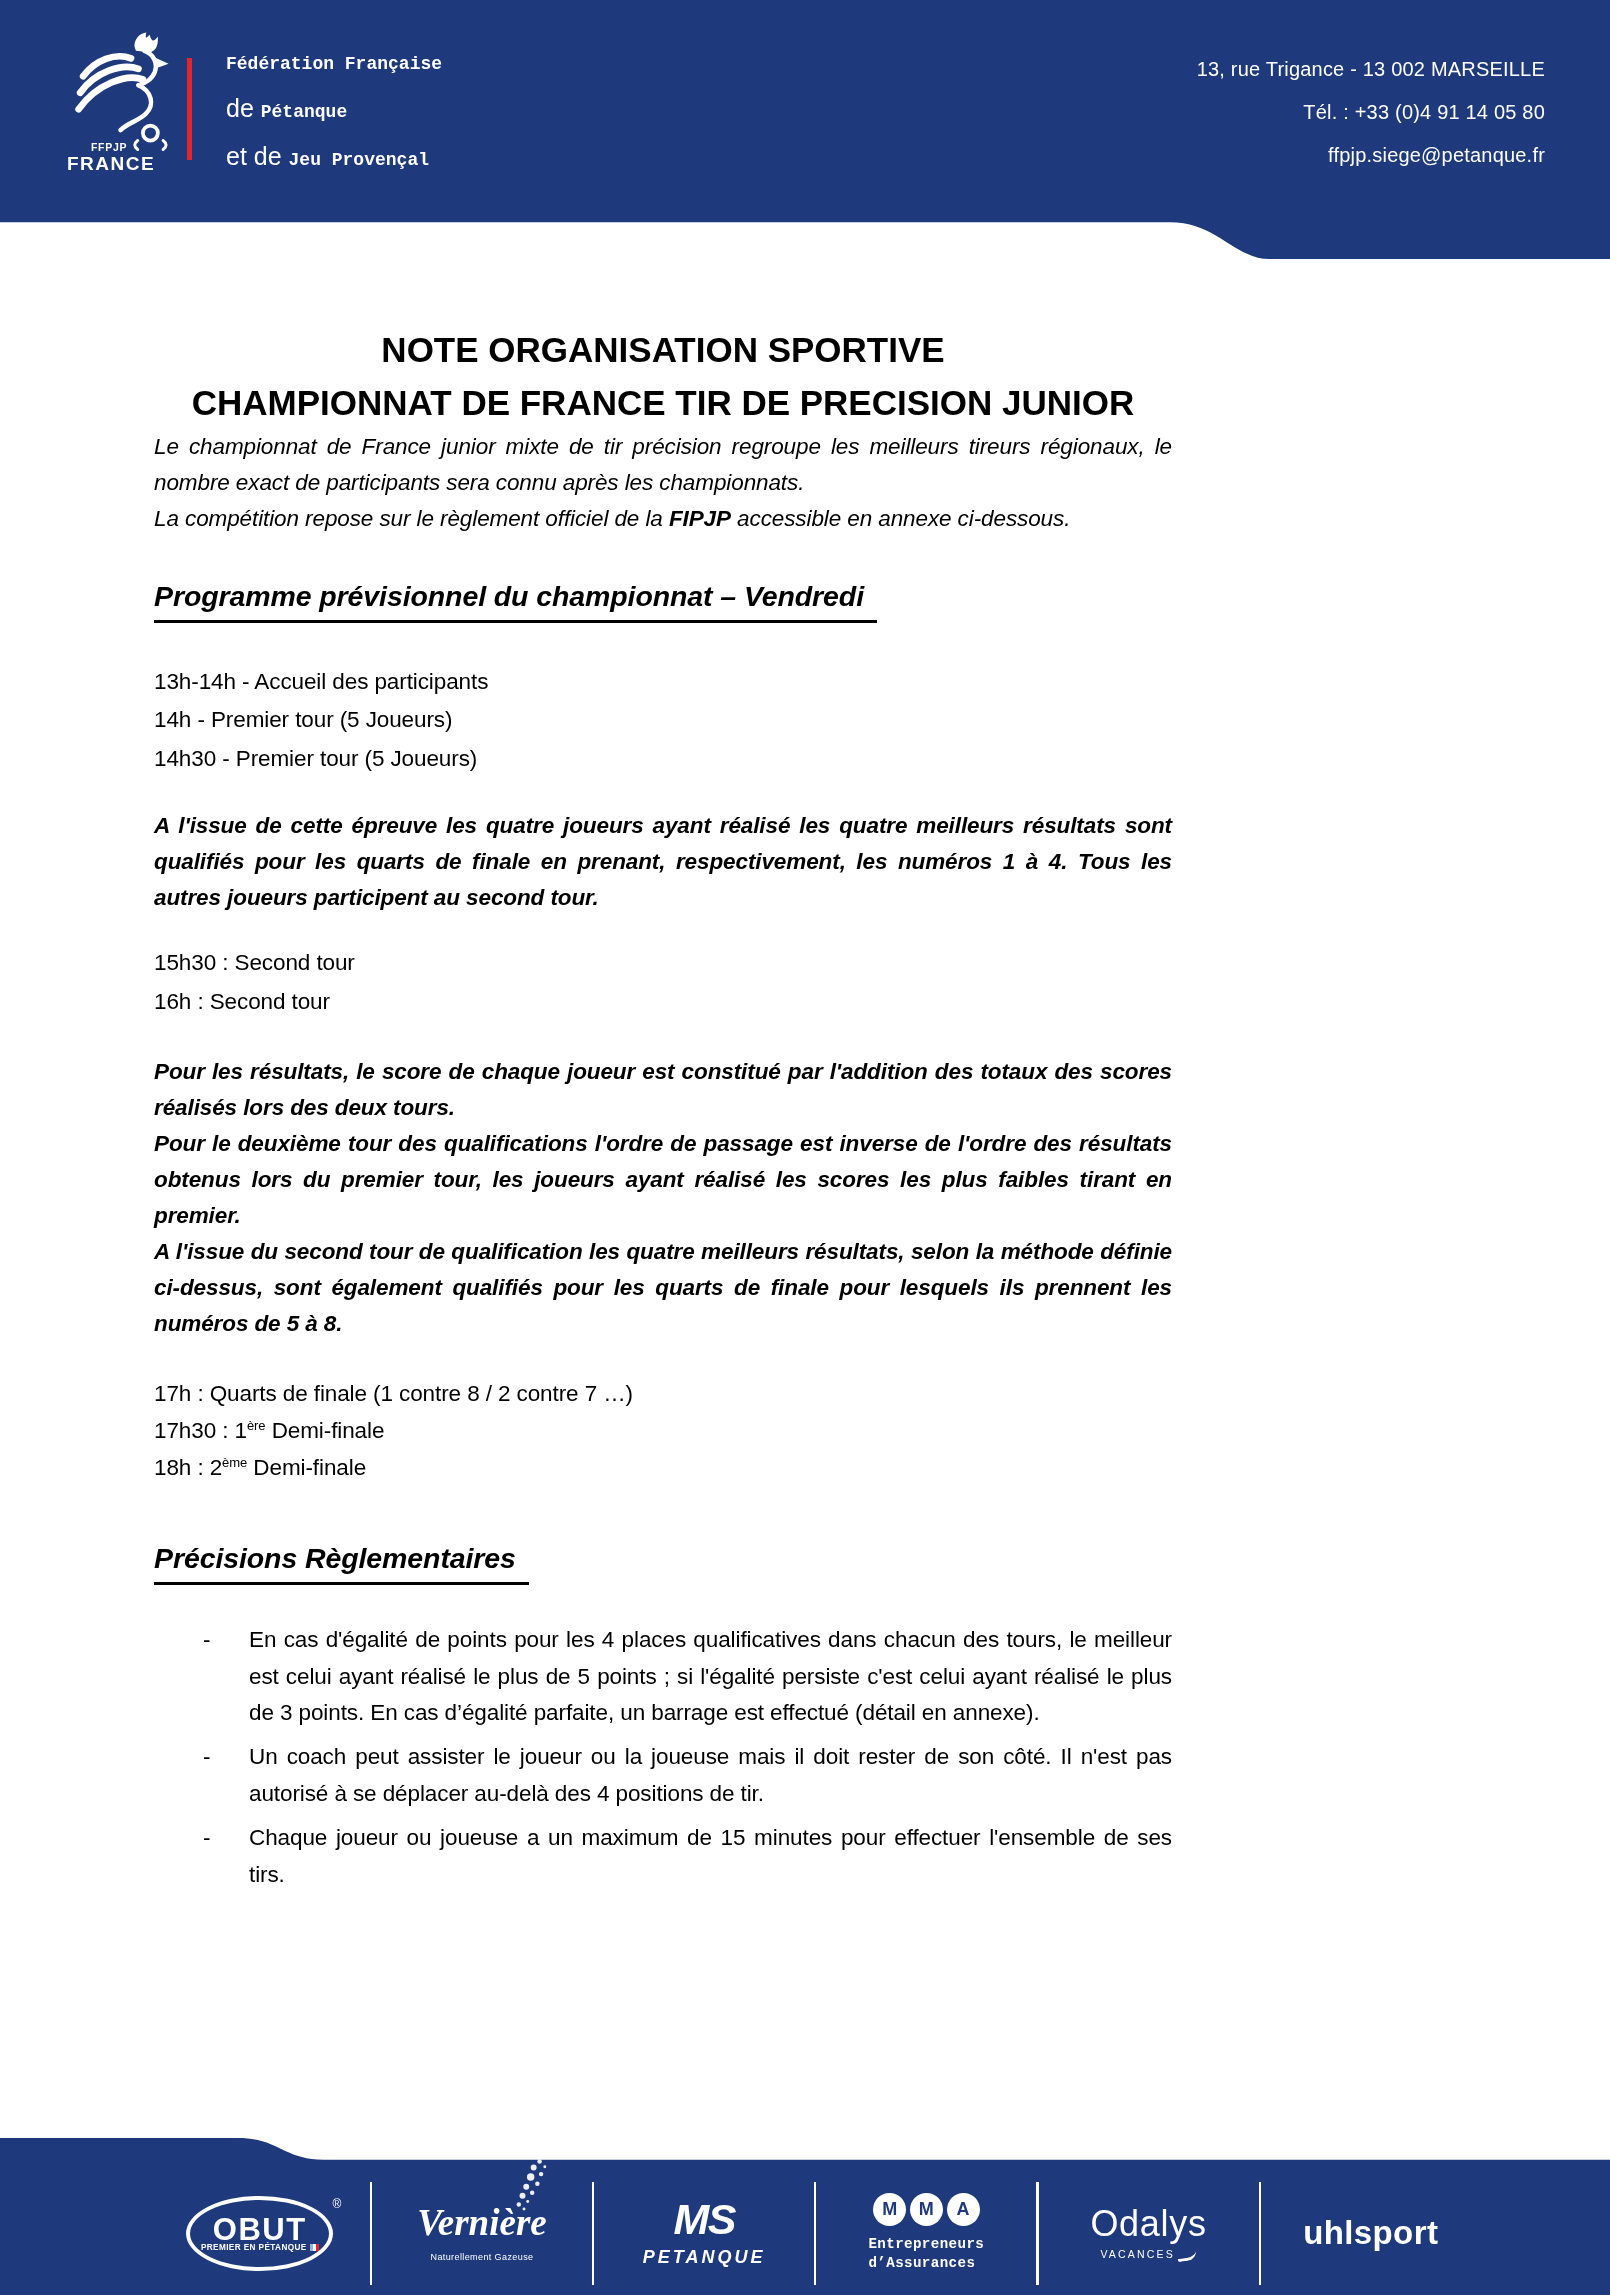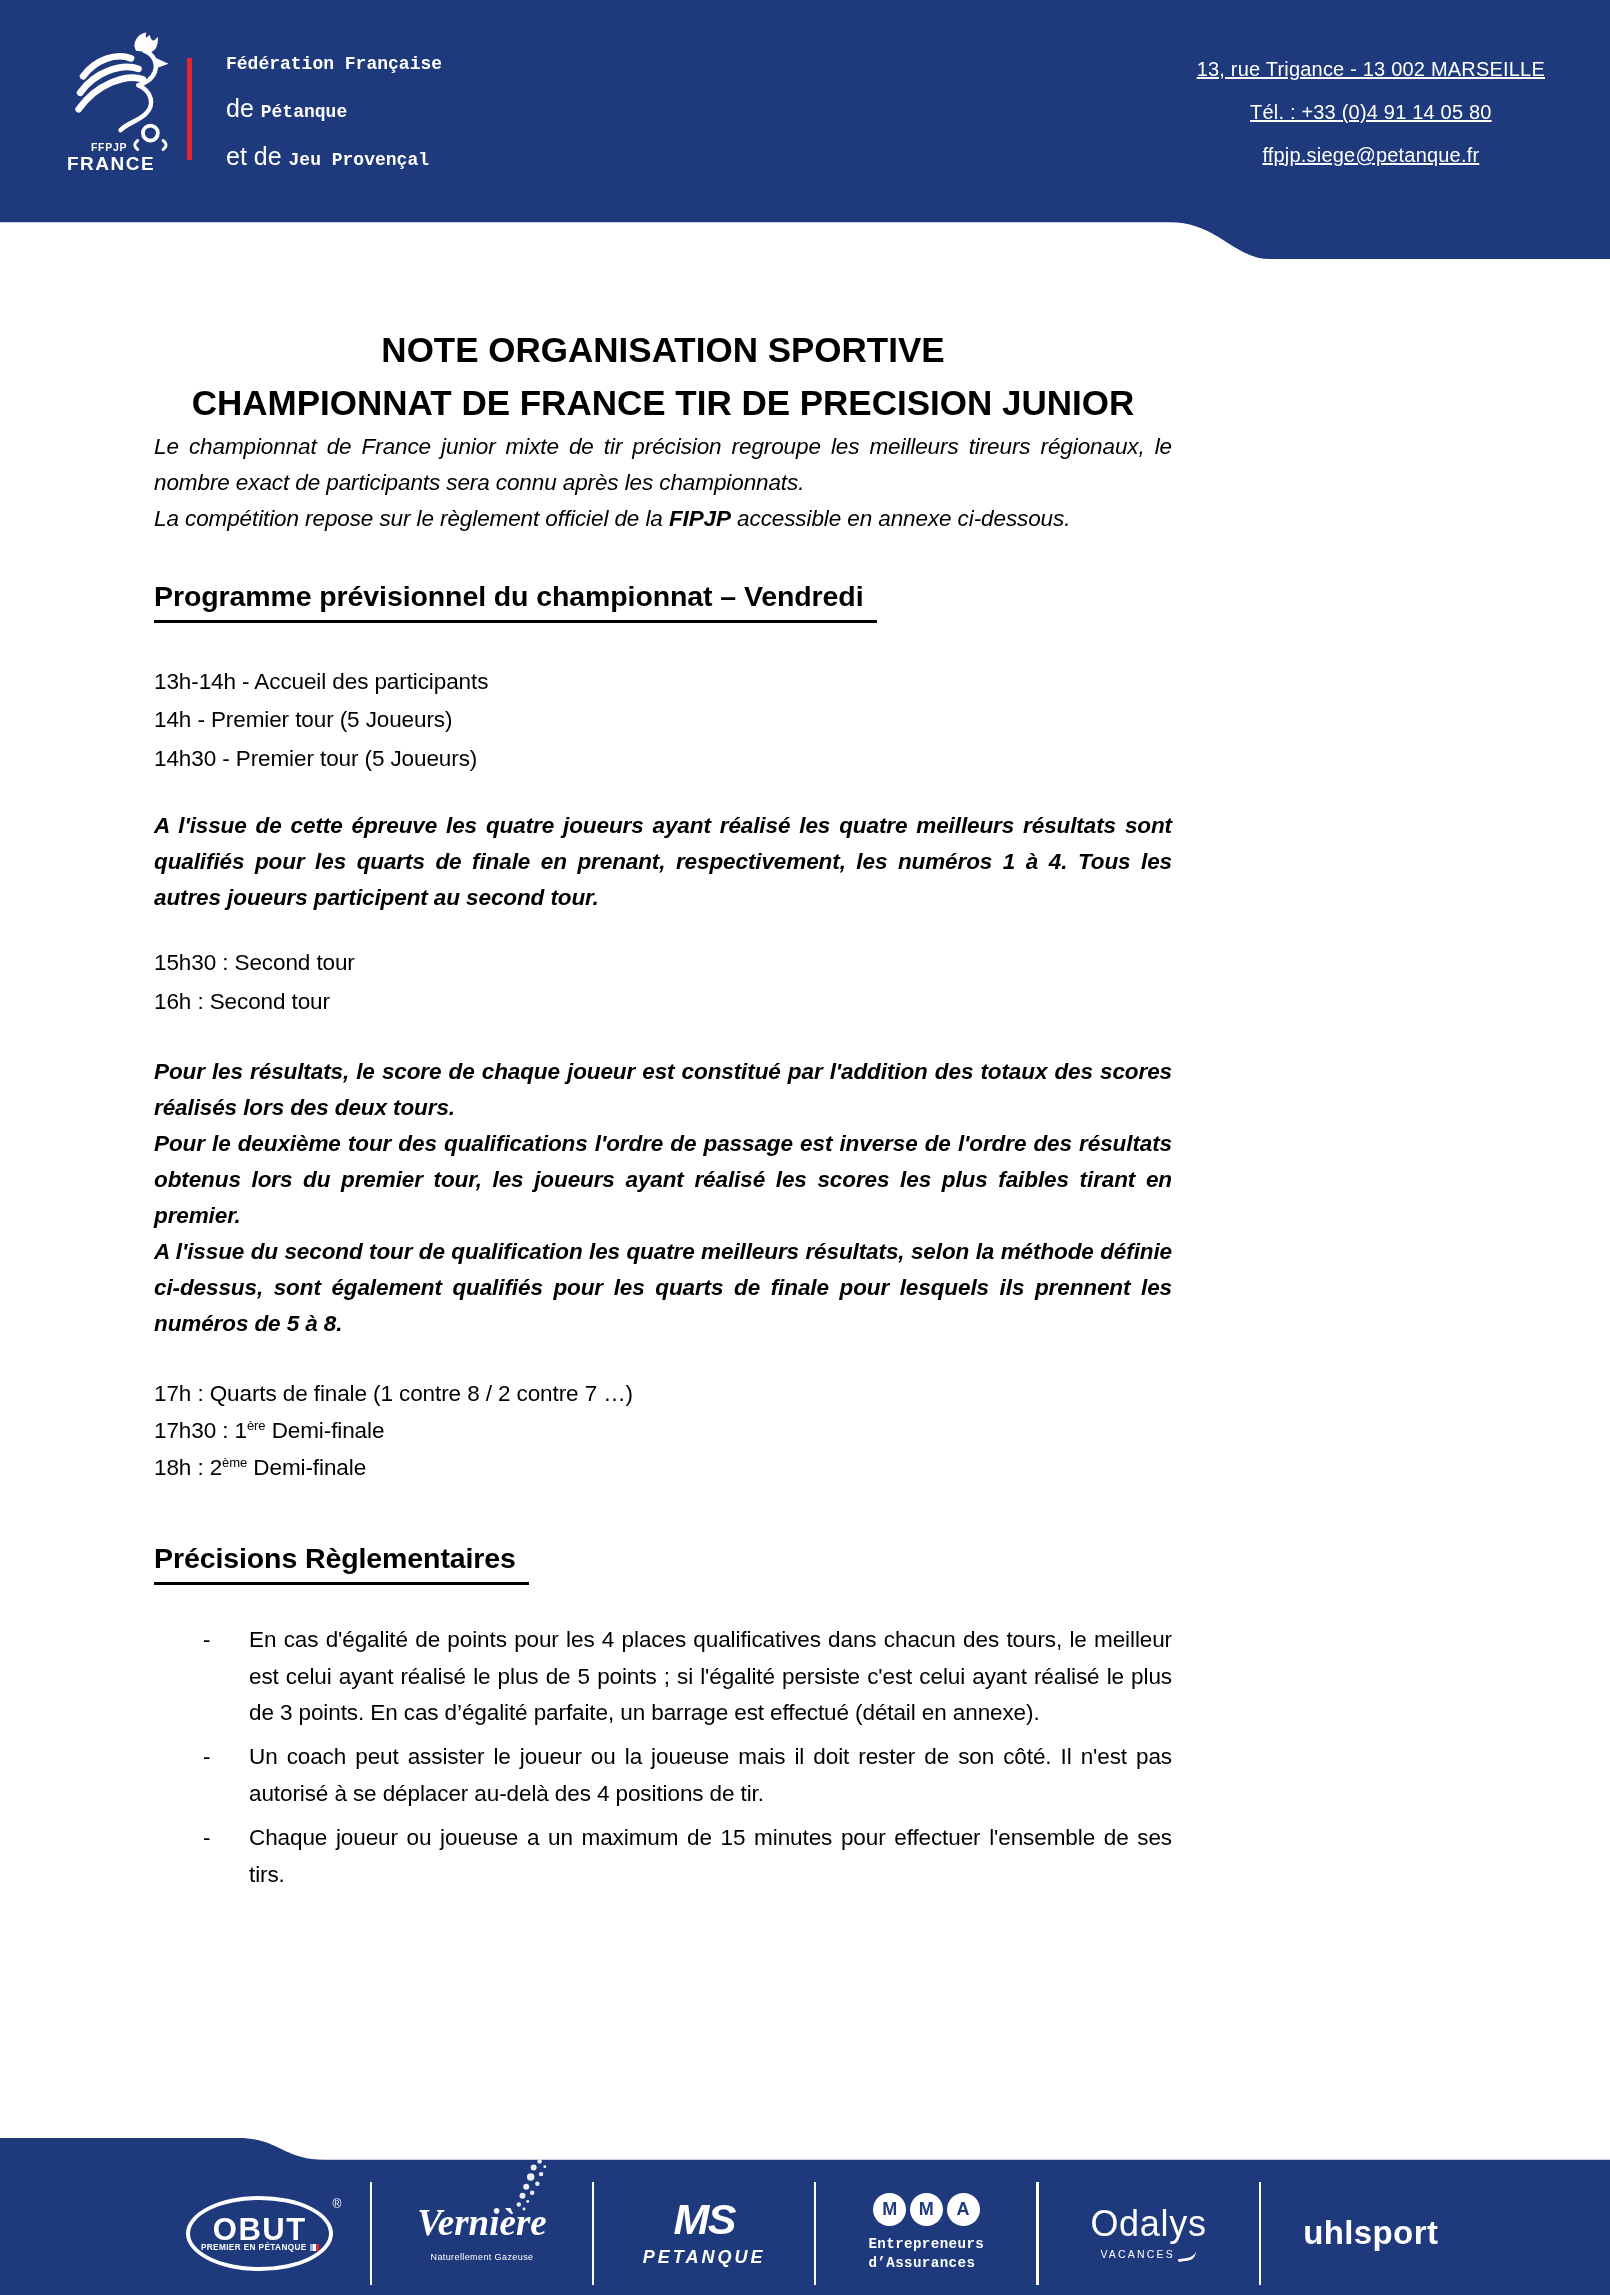--- a/index.html
+++ b/index.html
@@ -12,29 +12,29 @@
   .band { position:absolute; top:0; left:0; width:100%; height:100%; display:block; }
   .header-inner { position:absolute; inset:0; color:#fff; }
   .ffpjp-logo { position:absolute; left:58px; top:27px; width:180px; height:180px; }
   .ffpjp-logo svg { position:absolute; left:10.5px; top:0; }
   .logo-ffpjp { position:absolute; left:33px; top:114px; font-size:10.5px; font-weight:bold; letter-spacing:0.7px; }
   .logo-france { position:absolute; left:9px; top:126px; font-size:19px; font-weight:bold; letter-spacing:1.5px; }
   .red-divider { position:absolute; left:187px; top:58px; width:4.5px; height:102px; background:#e5252c; }
   .org-name { position:absolute; left:226px; top:43px; line-height:43px; white-space:nowrap; }
   .org-mono { font-family:"Liberation Mono", monospace; font-weight:bold; font-size:18px; }
   .org-sans { font-size:25px; font-weight:normal; }
-  .contact { position:absolute; right:66px; top:48px; text-align:center; font-size:20px; line-height:43px; letter-spacing:0.2px;text-decoration:underline; }
+  .contact { position:absolute; right:66px; top:48px; text-align:right; font-size:20px; line-height:43px; letter-spacing:0.2px; }
   
   main { position:absolute; top:259px; left:0; width:1300px; padding:0; }
   .content { margin:0 128px 0 154px; letter-spacing:-0.1px; }
   .doc-title { margin:64px 0 0; font-size:35px; font-weight:bold; text-align:center; line-height:1.52; letter-spacing:0; }
   .intro { font-size:22.5px; line-height:1.6; text-align:justify;font-style:italic; }
   .intro p { margin:0; }
   .section-heading { margin:43px 0 0; font-size:28.5px; font-weight:bold; letter-spacing:-0.1px; }
-  .section-heading .underlined { display:inline-block; border-bottom:3px solid #000; padding:0 13.5px 6.7px 0; }
+  .section-heading .underlined { display:inline-block; border-bottom:3px solid #000; padding:0 13.5px 6.7px 0;font-style:italic; }
   .schedule { margin-top:40px; font-size:22.5px; line-height:1.7; }
   .schedule div { margin:0; }
   .note { margin-top:30px; font-size:22.5px; font-weight:bold; font-style:italic; line-height:1.6; text-align:justify; }
   .note p { margin:0; }
   .mt-sched2 { margin-top:28.5px; }
   .mt-note2 { margin-top:33px; }
   .mt-sched3 { margin-top:33px; line-height:1.65; }
   sup { font-size:58%; line-height:0; }
   .rules-heading { margin-top:56px; }
   .rules { margin:37px 0 0; padding:0; list-style:none; font-size:22.5px; line-height:1.63; }

